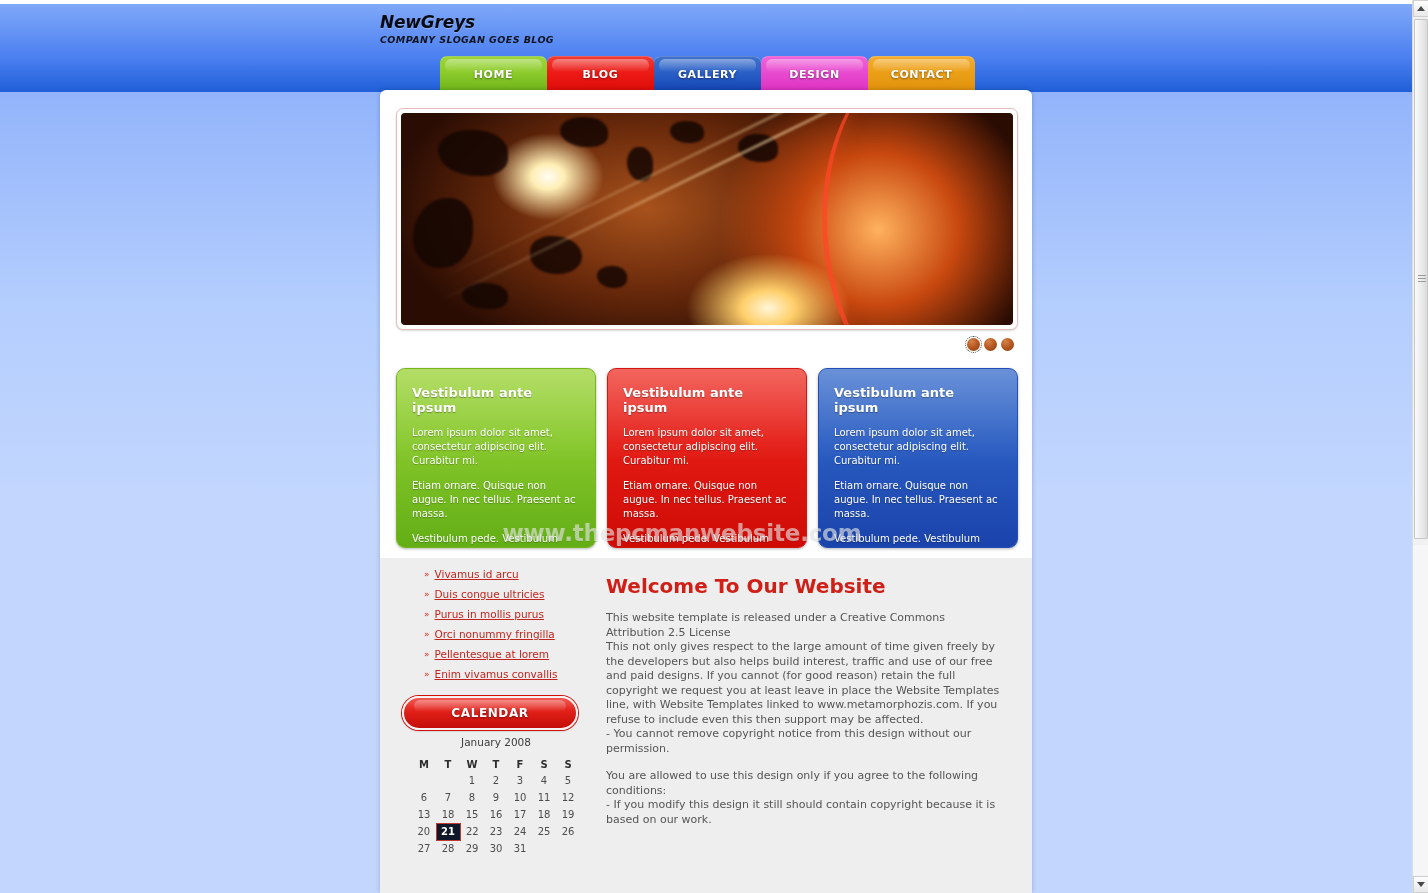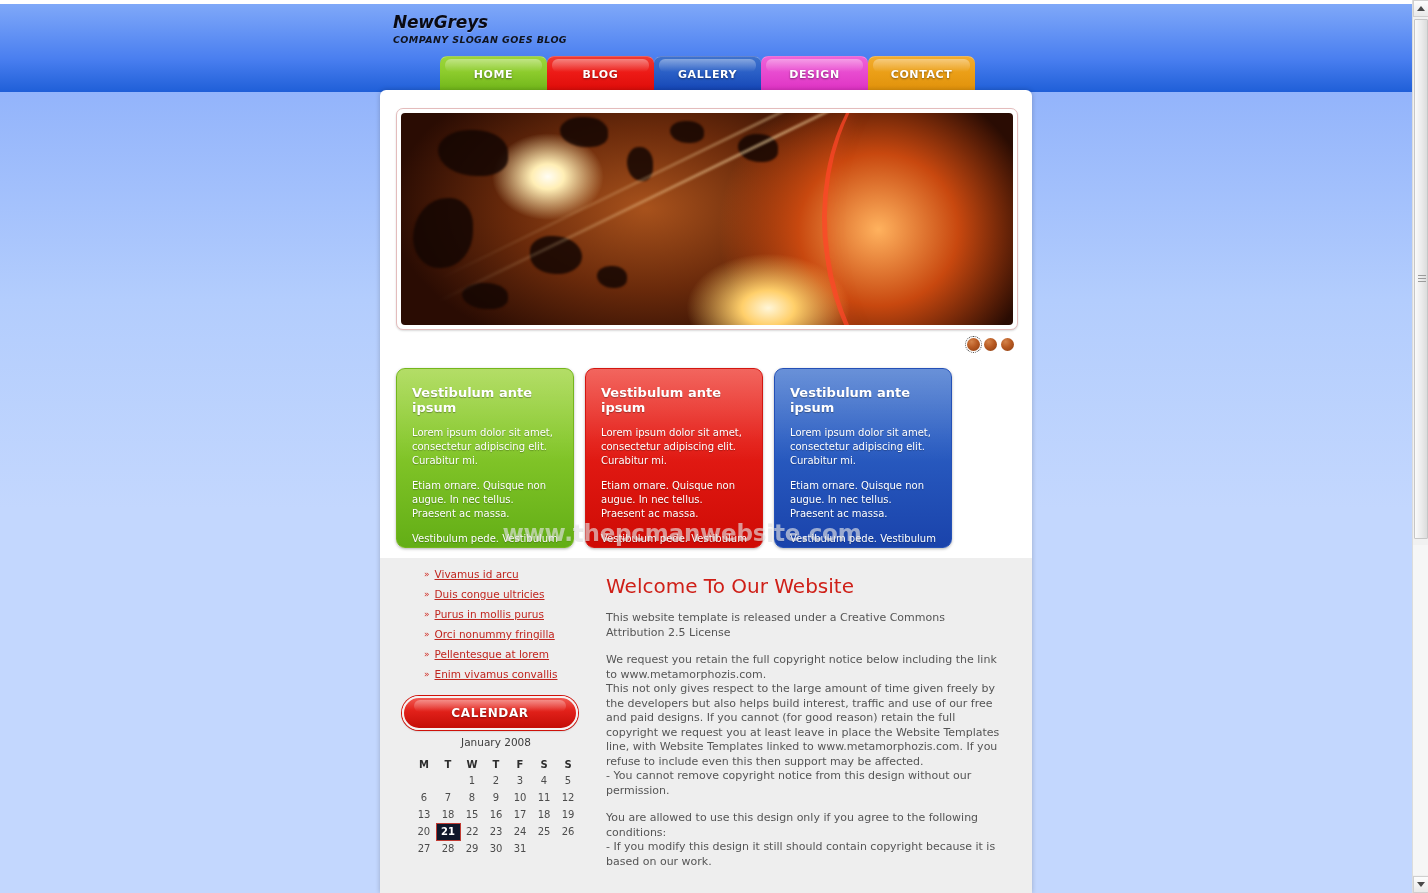--- a/index.html
+++ b/index.html
@@ -33,21 +33,21 @@
   }
 
   
   #site {
     position: absolute; left: 380px; top: 0;
     width: 652px; height: 893px;
   }
 
   
   #brand {
-    position: absolute; left: 13px; top: 12px; width: 400px;
+    position: absolute; left: 0; top: 12px; width: 400px;
   }
   #brand-name {
     font-family: "DejaVu Sans", "Liberation Sans", sans-serif;
     font-size: 17px; font-weight: bold; font-style: italic;
     color: #0a0a12; letter-spacing: -0.2px;
     text-shadow: 0 1px 0 rgba(255,255,255,.25);
   }
   #brand-slogan {
     margin-top: 2px;
     font-size: 9.5px; font-weight: bold; font-style: italic;
@@ -148,21 +148,21 @@
     background: radial-gradient(circle at 35% 28%, #d4834a 0%, #b85a22 45%, #8a3c10 100%);
     cursor: pointer;
   }
   .dot.active {
     outline: 1px dotted #444; outline-offset: 1px;
   }
 
   
   #boxes {
     position: absolute; left: 16px; top: 278px;
-    width: 556px; height: 180px;
+    width: 622px; height: 180px;
     display: flex; gap: 11px;
   }
   .fbox {
     position: relative;
     width: 200px; height: 180px;
     border-radius: 9px;
     padding: 16px 15px 10px 15px;
     color: #ffffff;
     box-shadow: 0 1px 3px rgba(0,0,0,.3);
     overflow: hidden;
@@ -274,21 +274,21 @@
     background: #0f172a; color: #ffffff; font-weight: bold;
     border: 1px solid #c03a32;
   }
 
   
   #main {
     position: absolute; left: 226px; top: 0; width: 400px;
   }
   #main-title {
     margin-top: 16px;
-    font-size: 20px; font-weight: normal; color: #cf1f17;
+    font-size: 20px; font-weight: bold; color: #cf1f17;
   }
   #main-subtitle {
     margin-top: 13px;
     font-size: 11px; font-weight: bold; color: #d42720; letter-spacing: .2px;
   }
   #main p.body {
     margin-top: 13px;
     font-size: 11px; line-height: 14.5px; color: #555555;
   }
   #main p.tight { margin-top: 0; }
@@ -508,21 +508,20 @@
                   </tr>
                 </tbody>
               </table>
 
             </div>
           </aside>
 
           <section id="main">
             <h1 id="main-title">Welcome To Our Website</h1>
             <p class="body">This website template is released under a Creative Commons Attribution 2.5 License</p>
-            <p class="body">We request you retain the full copyright notice below including the link to www.metamorphozis.com.</p>
             <p class="body tight">This not only gives respect to the large amount of time given freely by the developers but also helps build interest, traffic and use of our free and paid designs. If you cannot (for good reason) retain the full copyright we request you at least leave in place the Website Templates line, with Website Templates linked to www.metamorphozis.com. If you refuse to include even this then support may be affected.</p>
             <p class="body tight">- You cannot remove copyright notice from this design without our permission.</p>
             <p class="body">You are allowed to use this design only if you agree to the following conditions:</p>
             <p class="body tight">- If you modify this design it still should contain copyright because it is based on our work.</p>
 
           </section>
 
         </div>
       </div>
 

